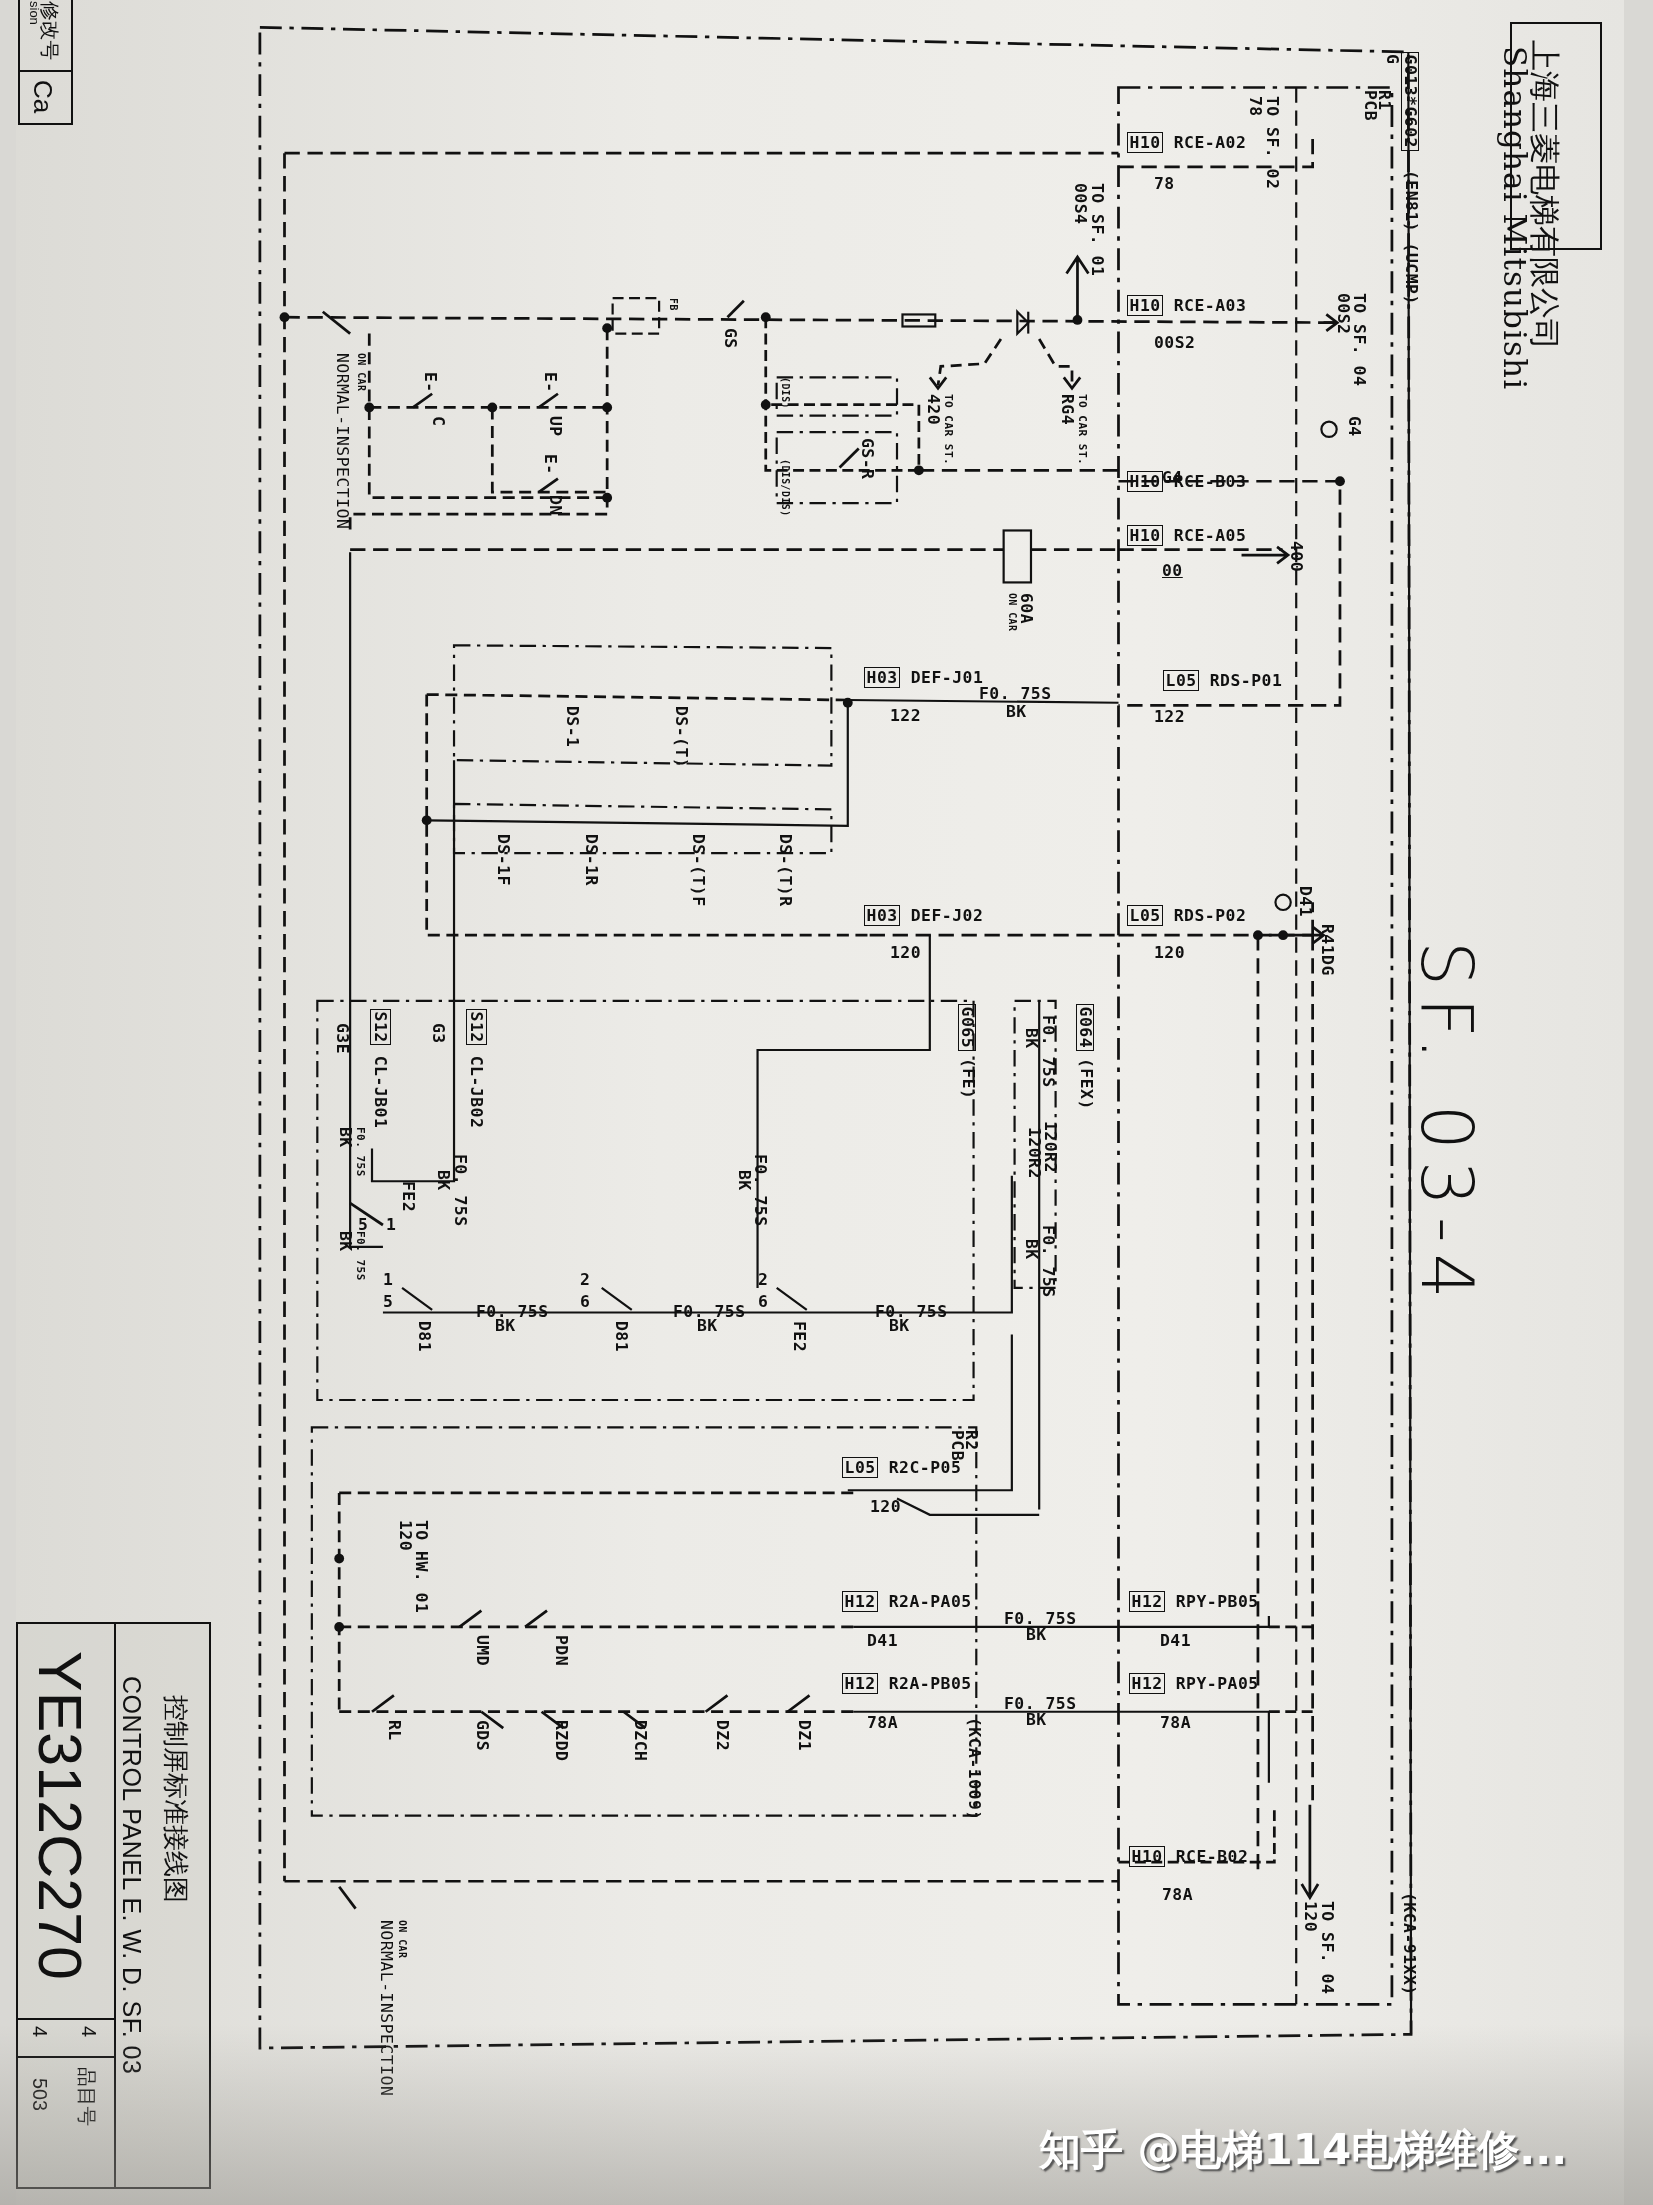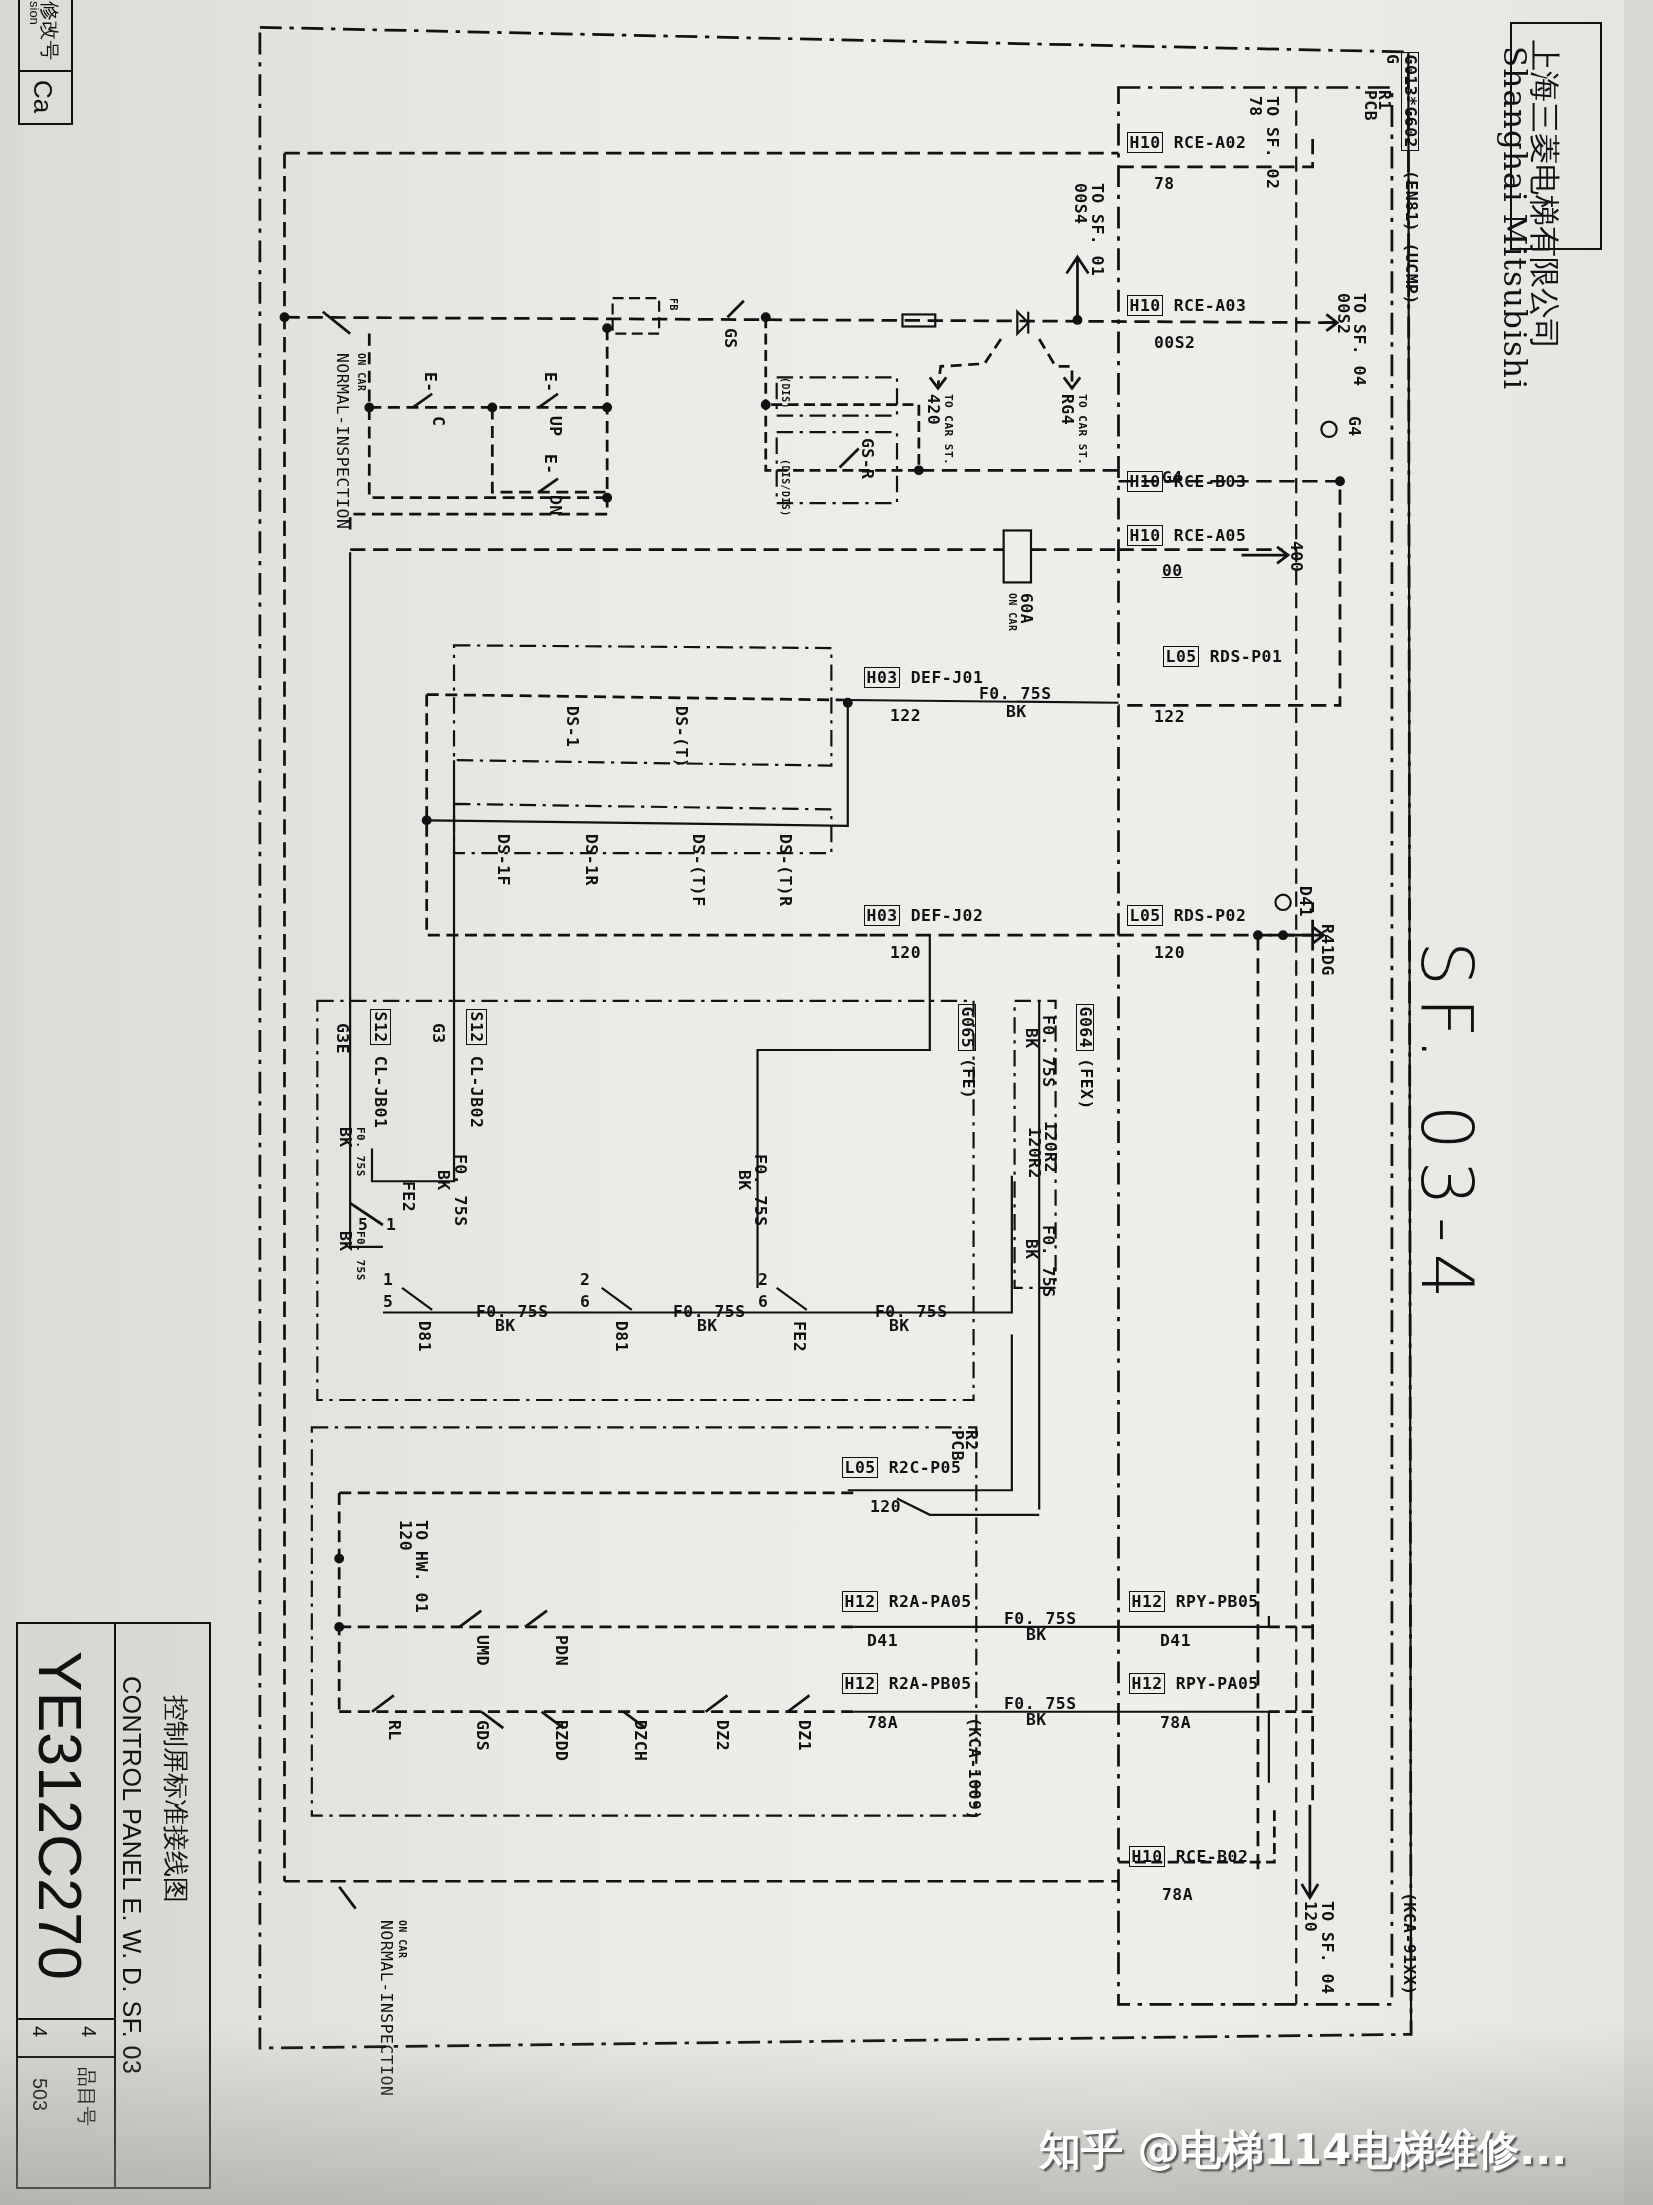--- a/index.html
+++ b/index.html
@@ -170,21 +170,21 @@
 <div class="lbl rot" style="left:1417px;top:1892px;">(KCA-91XX)</div>
 
 <div class="lbl" style="left:1127px;top:135px;"><span class="box">H10</span> <span>RCE-A02</span></div>
 <div class="lbl" style="left:1154px;top:176px;">78</div>
 <div class="lbl" style="left:1127px;top:298px;"><span class="box">H10</span> <span>RCE-A03</span></div>
 <div class="lbl" style="left:1154px;top:335px;">00S2</div>
 <div class="lbl" style="left:1127px;top:432px;margin-top:42px;"><span class="box">H10</span> <span>RCE-B03</span></div>
 <div class="lbl" style="left:1162px;top:470px;">G4</div>
 <div class="lbl" style="left:1127px;top:528px;"><span class="box">H10</span> <span>RCE-A05</span></div>
 <div class="lbl" style="left:1162px;top:563px;text-decoration:underline;">00</div>
-<div class="lbl" style="left:1127px;top:649px;padding-left:36px;"><span class="box">L05</span> <span>RDS-P01</span></div>
+<div class="lbl" style="left:1127px;top:673px;padding-left:36px;"><span class="box">L05</span> <span>RDS-P01</span></div>
 <div class="lbl" style="left:1154px;top:709px;">122</div>
 <div class="lbl" style="left:1127px;top:908px;"><span class="box">L05</span> <span>RDS-P02</span></div>
 <div class="lbl" style="left:1154px;top:945px;">120</div>
 <div class="lbl" style="left:864px;top:670px;"><span class="box">H03</span> <span>DEF-J01</span></div>
 <div class="lbl" style="left:890px;top:708px;">122</div>
 <div class="lbl" style="left:864px;top:908px;"><span class="box">H03</span> <span>DEF-J02</span></div>
 <div class="lbl" style="left:890px;top:945px;">120</div>
 <div class="lbl rot" style="left:388px;top:1009px;"><span class="box">S12</span> <span>CL-JB01</span></div>
 <div class="lbl rot" style="left:350px;top:1023px;">G3E</div>
 <div class="lbl rot" style="left:484px;top:1009px;"><span class="box">S12</span> <span>CL-JB02</span></div>

